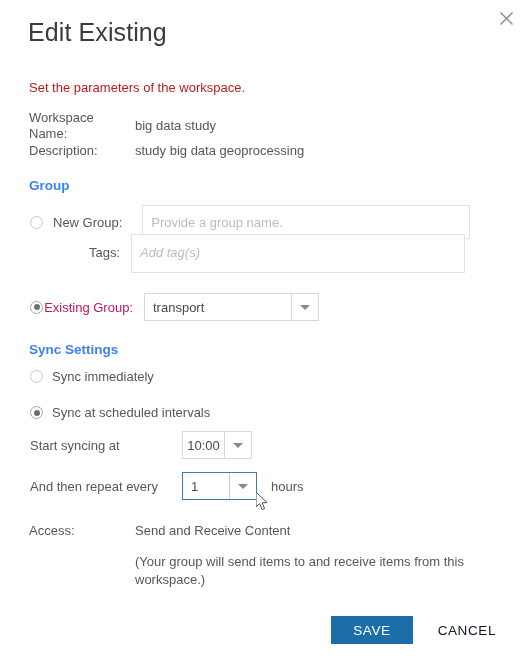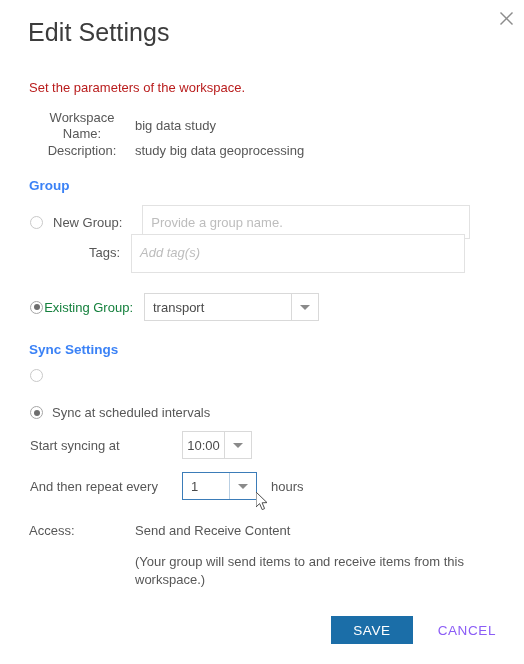--- a/index.html
+++ b/index.html
@@ -68,21 +68,20 @@
   .meta-row {
     display: flex;
     align-items: flex-start;
   }
   .meta-label {
     width: 106px;
     flex: 0 0 106px;
     font-size: 13px;
     color: #575757;
     line-height: 16px;
-    text-align: center;
   }
   .meta-value {
     font-size: 13px;
     color: #575757;
     line-height: 16px;
   }
   .meta-row.name .meta-value { padding-top: 8px; }
   .meta-row.desc { margin-top: 1px; }
 
   
@@ -192,21 +191,21 @@
   .grp-existrow {
     position: absolute;
     left: 30px;
     top: 293px;
     width: 440px;
     display: flex;
     align-items: center;
   }
   .grp-existrow .lbl {
     font-size: 13px;
-    color: #15803d;
+    color: #be185d;
     width: 101px;
     text-align: right;
     padding-right: 11px;
     box-sizing: border-box;
     line-height: 15px;
   }
 
   
   .select {
     box-sizing: border-box;
@@ -326,21 +325,21 @@
     font-family: "Liberation Sans", sans-serif;
     font-size: 13.5px;
     letter-spacing: 0.6px;
     height: 28px;
     padding: 0 22px;
     cursor: pointer;
   }
   .btn-cancel {
     background: transparent;
     border: none;
-    color: #8b5cf6;
+    color: #0f172a;
     font-family: "Liberation Sans", sans-serif;
     font-size: 13.5px;
     letter-spacing: 0.6px;
     margin-left: 25px;
     cursor: pointer;
     padding: 0;
     text-align: right;
   }
 
   
@@ -356,21 +355,21 @@
 
 <div class="dialog">
 
   <div class="close-btn">
     <svg width="15" height="15" viewBox="0 0 15 15" aria-hidden="true">
       <line x1="1.5" y1="1.5" x2="13.5" y2="13.5" stroke="#8c8c8c" stroke-width="1.4"></line>
       <line x1="13.5" y1="1.5" x2="1.5" y2="13.5" stroke="#8c8c8c" stroke-width="1.4"></line>
     </svg>
   </div>
 
-  <div class="title">Edit Settings</div>
+  <div class="title">Edit Existing</div>
 
   <div class="intro">Set the parameters of the workspace.</div>
 
   <div class="meta">
     <div class="meta-row name">
       <div class="meta-label">Workspace Name:</div>
       <div class="meta-value">big data study</div>
     </div>
     <div class="meta-row desc">
       <div class="meta-label">Description:</div>
@@ -399,20 +398,21 @@
       <div class="arrow-btn">
           <span class="caret"></span>
         </div>
     </div>
   </div>
 
   <div class="section-head" id="sync-head">Sync Settings</div>
 
   <div class="sync-radio-row" id="sync-imm-row">
     <span class="radio"></span>
+    <span class="lbl">Sync immediately</span>
   </div>
 
   <div class="sync-radio-row" id="sync-sched-row">
     <span class="radio checked"></span>
     <span class="lbl">Sync at scheduled intervals</span>
   </div>
 
   <div class="sync-field-row" id="start-row">
     <span class="lbl">Start syncing at</span>
     <div class="select" id="time-select">

